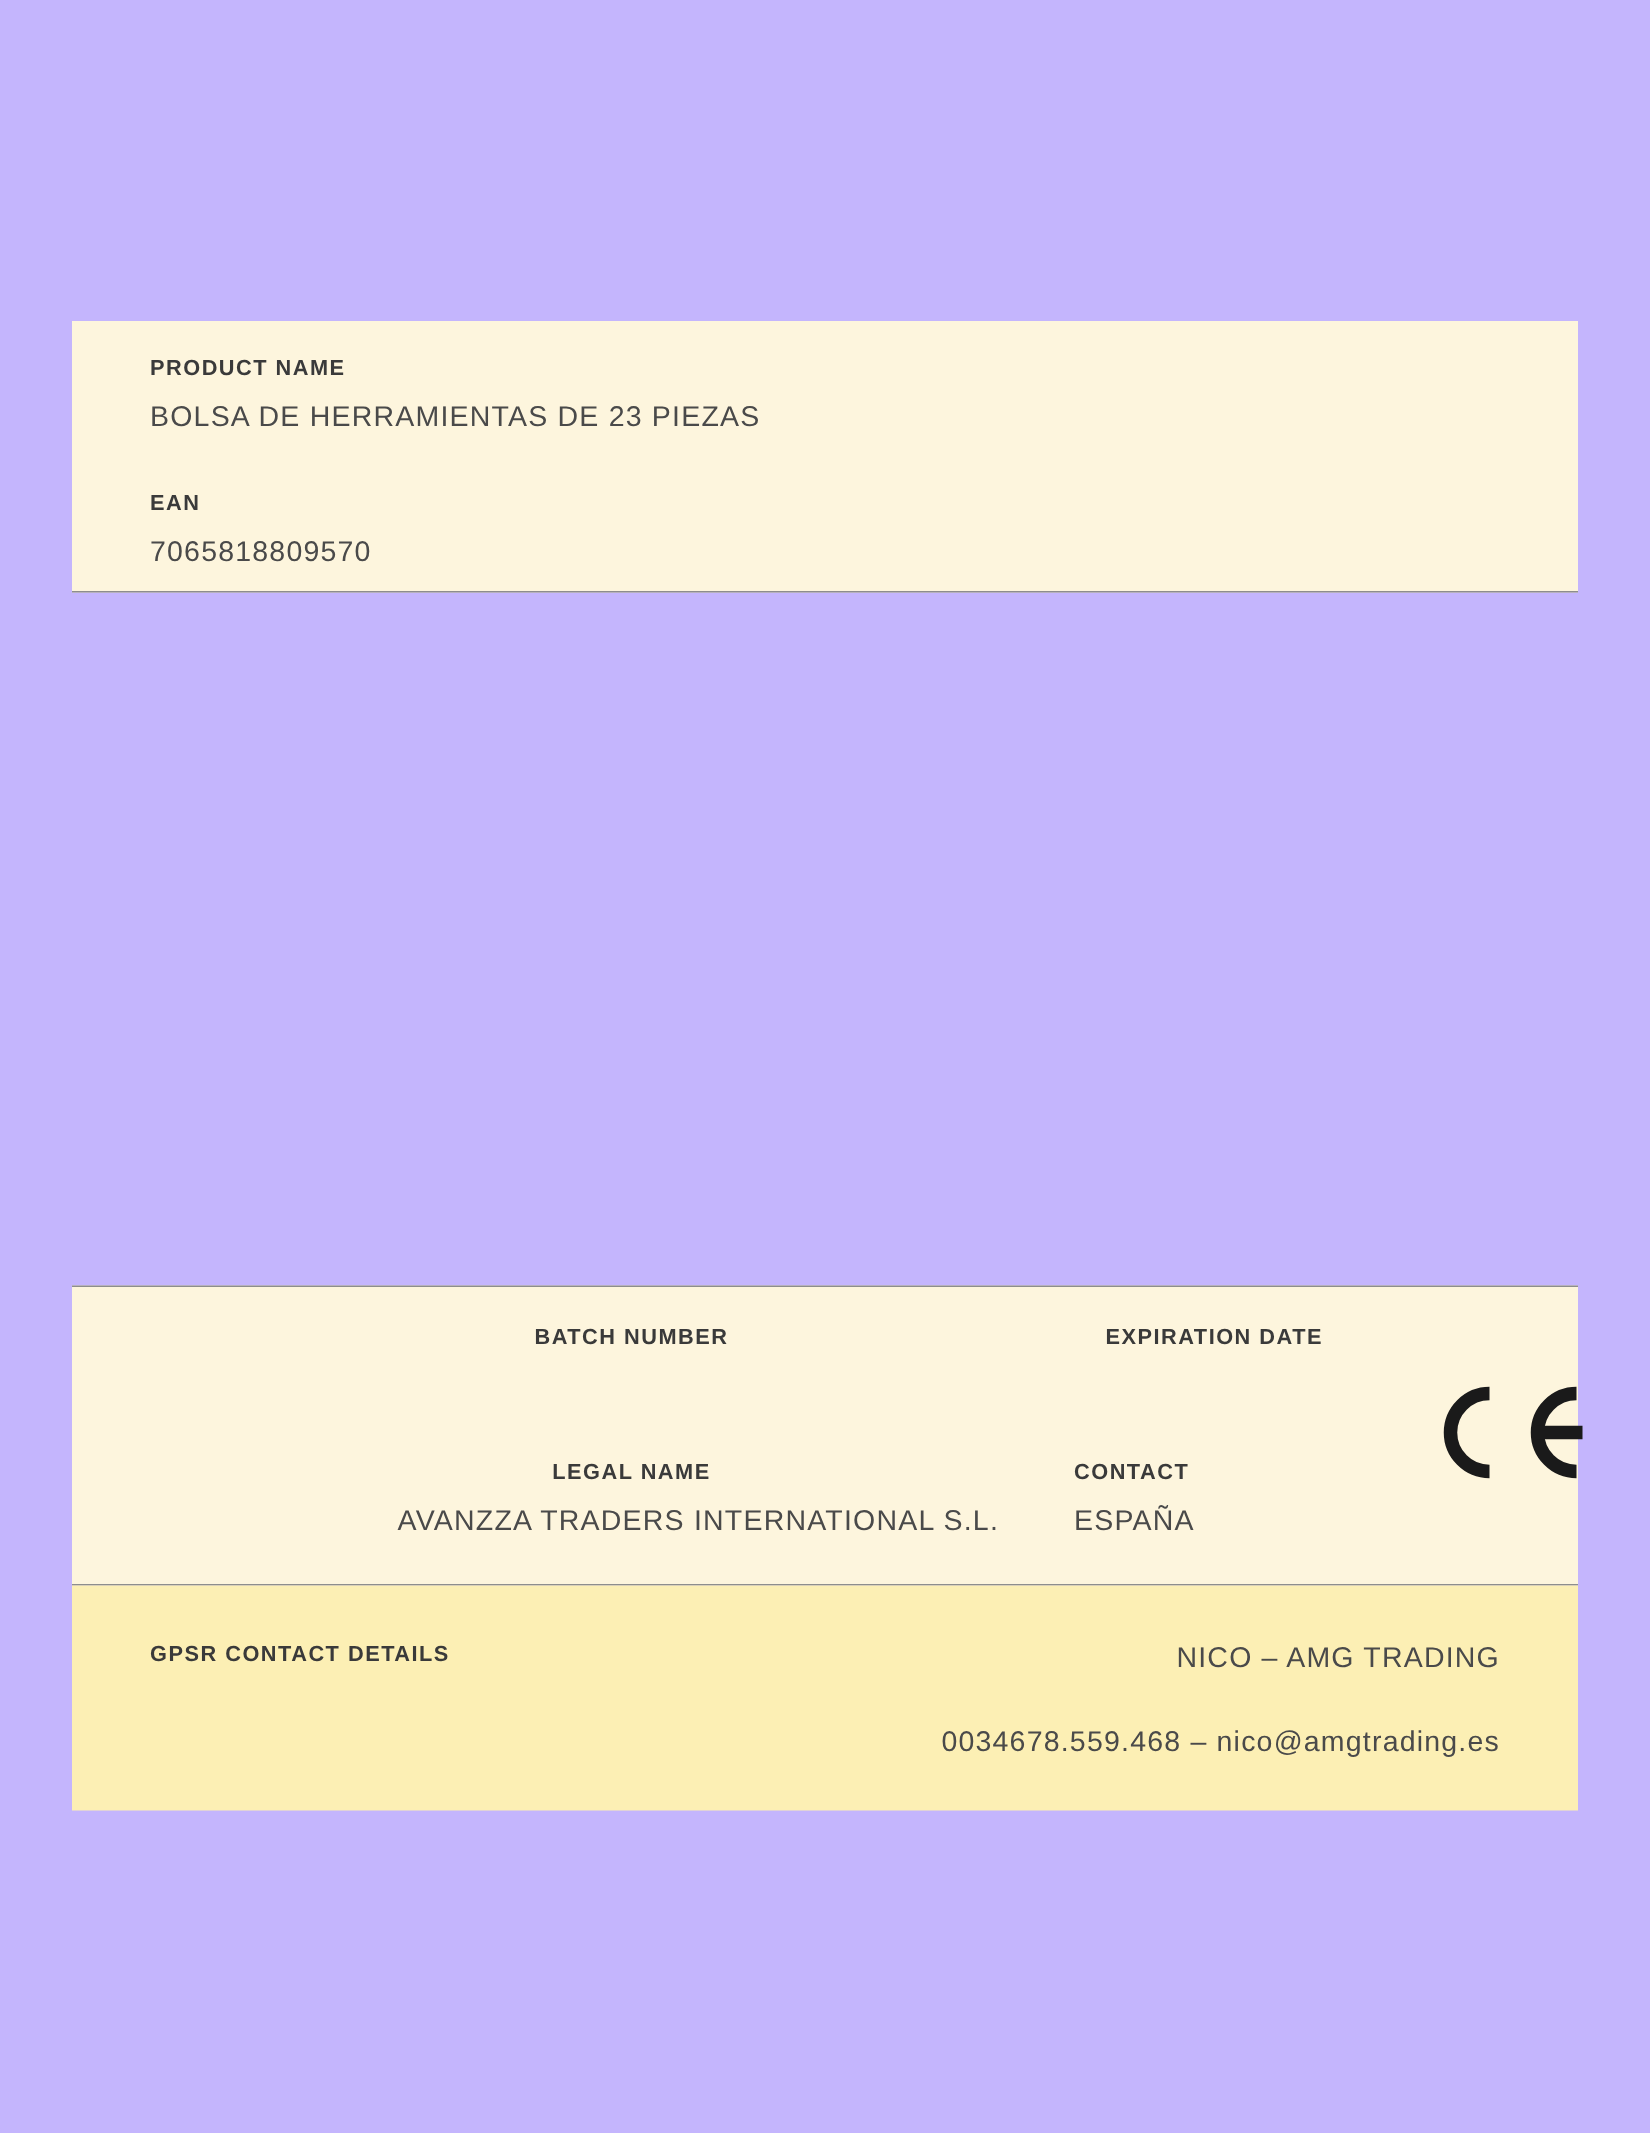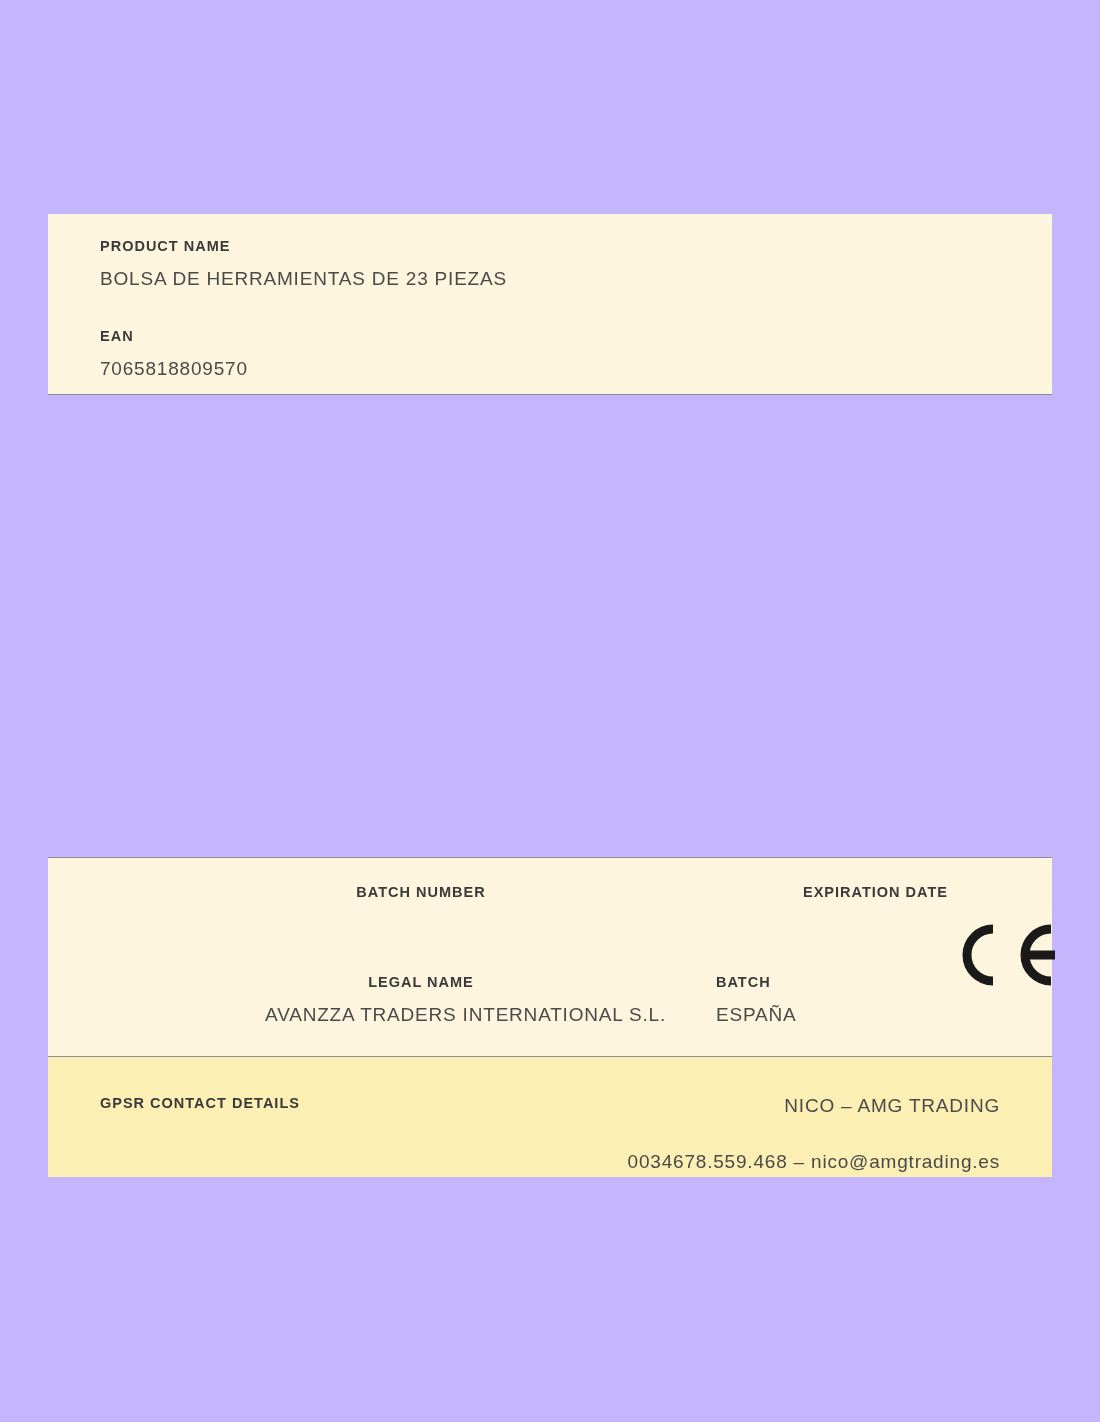--- a/index.html
+++ b/index.html
@@ -88,21 +88,21 @@
     left: 228px;
     top: 26px;
     width: 290px;
     text-align: center;
   }
   .expiration-label {
     position: absolute;
     left: 600px;
     top: 26px;
     width: 300px;
-    text-align: right;
+    text-align: center;
     padding-left: 23px;
     box-sizing: border-box;
   }
   .legal-label {
     position: absolute;
     left: 228px;
     top: 116px;
     width: 290px;
     text-align: center;
   }
@@ -137,21 +137,21 @@
     width: 110px;
     height: 70px;
   }
 
   
   .bottom-block {
     position: absolute;
     left: 48px;
     top: 1057px;
     width: 1004px;
-    height: 120px;
+    height: 150px;
     background: #fcefb4;
     box-sizing: border-box;
     padding-left: 34px;
   }
   .gpsr-label {
     position: absolute;
     left: 52px;
     top: 38px;
   }
   .gpsr-line1 {
@@ -188,21 +188,21 @@
   <div class="mid-block">
     <div class="label batch-label">BATCH NUMBER</div>
     <div class="value batch-value"></div>
 
     <div class="label expiration-label">EXPIRATION DATE</div>
     <div class="value expiration-value"></div>
 
     <div class="label legal-label">LEGAL NAME</div>
     <div class="value legal-value">AVANZZA TRADERS INTERNATIONAL S.L.</div>
 
-    <div class="label origin-label">BATCH</div>
+    <div class="label origin-label">CONTACT</div>
     <div class="value origin-value">ESPAÑA</div>
 
     <svg class="ce-mark" viewBox="0 0 110 70">
 
       <path d="M 46 35 A 23 33 0 1 0 46 12 A 23 33 0 0 1 46 58 Z" fill="none"></path>
       <path d="M 45 9 A 26 26 0 1 0 45 61" fill="none" stroke="#1a1a1a" stroke-width="9" stroke-linecap="butt"></path>
 
       <path d="M 103 9 A 26 26 0 1 0 103 61" fill="none" stroke="#1a1a1a" stroke-width="9" stroke-linecap="butt"></path>
       <rect x="77" y="30.5" width="30" height="9" fill="#1a1a1a"></rect>
     </svg>

